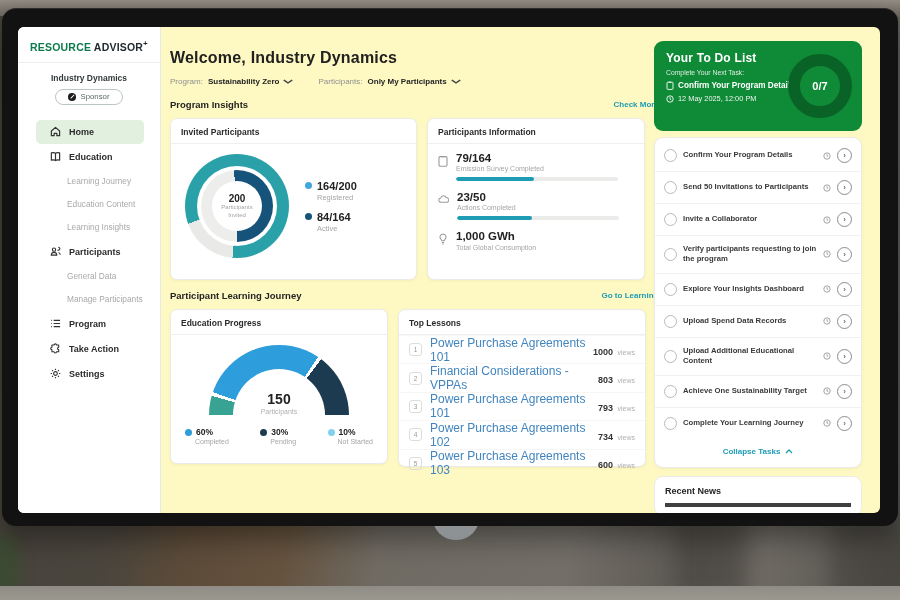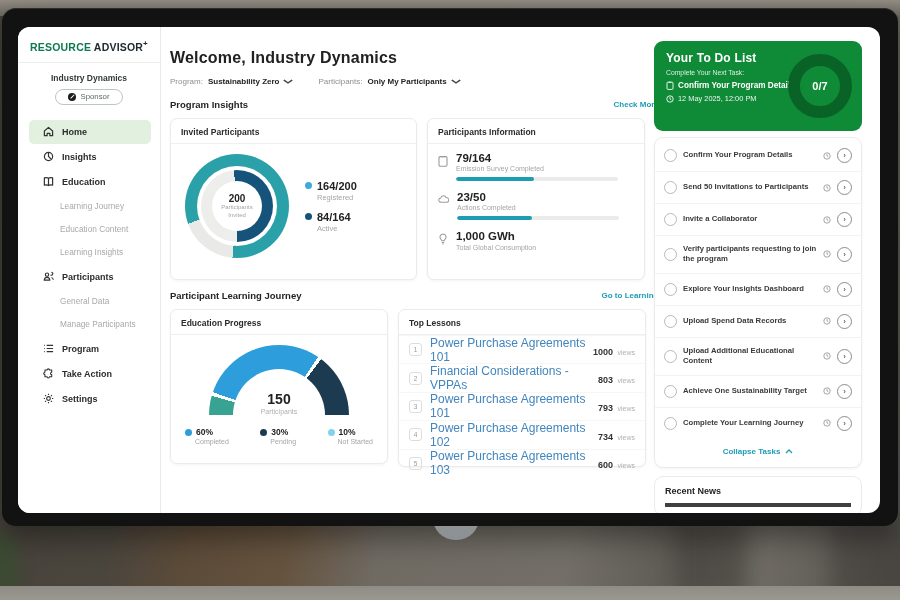--- a/index.html
+++ b/index.html
@@ -18,35 +18,35 @@
   .bg-band2{position:absolute;left:830px;top:520px;width:80px;height:80px;background:rgba(40,38,34,.30);filter:blur(10px);}
   .bg-bottom{position:absolute;left:0;top:586px;width:900px;height:14px;
     background:linear-gradient(to bottom,#8f8c86,#9b988f);}
   .bg-plant{position:absolute;left:-8px;top:532px;width:28px;height:72px;border-radius:45%;
     background:#3d4a33;filter:blur(6px);}
   .stand-neck{position:absolute;left:433px;top:518px;width:46px;height:22px;
     border-radius:0 0 22px 22px;background:linear-gradient(to bottom,#eef1f3,#a8afb4);}
   
   .monitor{position:absolute;left:2px;top:8px;width:896px;height:517px;background:#121212;
     border-radius:14px;box-shadow:0 12px 28px rgba(0,0,0,.4);border-top:1px solid #2c2c2c;}
-  .screen{position:absolute;left:16px;top:18px;width:862px;height:486px;background:#ffffff;
-    border-radius:12px;overflow:hidden;}
+  .screen{position:absolute;left:16px;top:18px;width:862px;height:486px;background:#fef9c3;
+    border-radius:6px;overflow:hidden;}
   
   .sidebar{position:absolute;left:0;top:0;width:142px;height:486px;background:#ffffff;
     border-right:1px solid #e9e9e7;}
   .logo{padding:12px 0 9px 0;text-align:center;font-size:10.5px;font-weight:bold;letter-spacing:.2px;
     border-bottom:1px solid #ededeb;}
   .logo .g{color:#0c7a4e;} .logo .d{color:#222a31;} .logo .plus{color:#222a31;font-size:8px;vertical-align:super;}
   .org{padding-top:10px;text-align:center;font-size:8.5px;font-weight:bold;color:#33383a;}
   .badge{margin:6px auto 10px auto;width:58px;display:flex;align-items:center;justify-content:center;gap:4px;
     border:1px solid #bcc7c0;border-radius:10px;padding:2.5px 4px;background:#fff;}
   .badge .txt{font-size:7.8px;color:#5d6b62;}
   .badge .dot{width:8px;height:8px;border-radius:50%;background:#1c1c1c;position:relative;flex:0 0 auto;}
   .badge .dot::after{content:"";position:absolute;left:1.4px;top:3.2px;width:5px;height:1.2px;background:#fff;transform:rotate(-45deg);}
-  .nav{padding:4px 5px;}
+  .nav{padding:4px 12px;}
   .nav-item{display:flex;align-items:center;gap:8px;height:24px;padding-left:14px;margin:1px 4px 1px 6px;
     border-radius:5px;font-size:9px;font-weight:bold;color:#2c2c2c;cursor:pointer;}
   .nav-item.active{background:#e2f1df;}
   .nav-item svg{flex:0 0 auto;}
   .nav-sub{height:23px;display:flex;align-items:center;padding-left:37px;font-size:8.3px;color:#a9a9a9;cursor:pointer;}
   
   .main{position:absolute;left:142px;top:0;width:556px;height:486px;}
   .main-inner{padding:22px 14px 0 10px;}
   .welcome{font-size:16px;font-weight:bold;color:#212121;margin:0 0 10px 0;letter-spacing:.2px;}
   .filters{display:flex;align-items:center;gap:26px;margin-bottom:13px;}
@@ -162,27 +162,20 @@
     </div>
     <div class="nav">
       <div class="nav-item active">
         <svg width="11" height="11" viewBox="0 0 12 12" fill="none" stroke="#333" stroke-width="1.3">
               <path d="M1.5 5.5 6 1.5l4.5 4v5h-3V8h-3v2.5h-3z" stroke-linejoin="round"></path>
             </svg>
         <span>Home</span>
       </div>
       <div class="nav-item">
         <svg width="11" height="11" viewBox="0 0 12 12" fill="none" stroke="#333" stroke-width="1.3">
-              <circle cx="6" cy="6" r="4.5"></circle>
-              <path d="M6 1.5V6l3.2 3.2"></path>
-            </svg>
-        <span>Insights</span>
-      </div>
-      <div class="nav-item">
-        <svg width="11" height="11" viewBox="0 0 12 12" fill="none" stroke="#333" stroke-width="1.3">
               <path d="M6 2.5C4.8 1.6 3 1.6 1.5 2v8c1.5-.4 3.3-.4 4.5.5 1.2-.9 3-.9 4.5-.5V2c-1.5-.4-3.3-.4-4.5.5zM6 2.5v8" stroke-linejoin="round"></path>
             </svg>
         <span>Education</span>
       </div>
       <div class="nav-sub">
             <span>Learning Journey</span>
           </div>
       <div class="nav-sub">
             <span>Education Content</span>
           </div>

